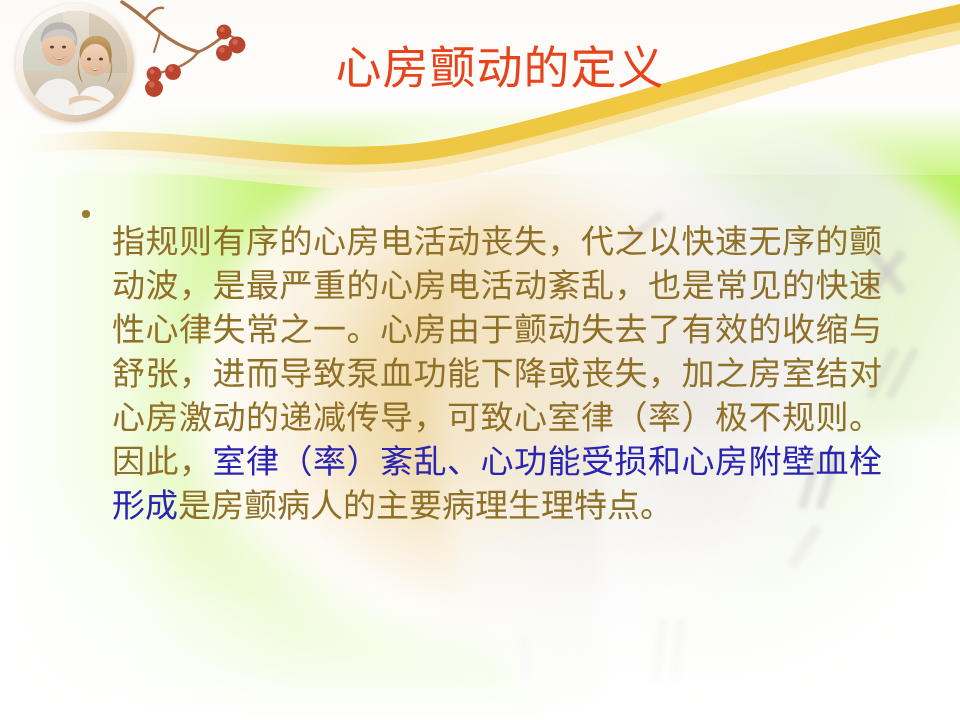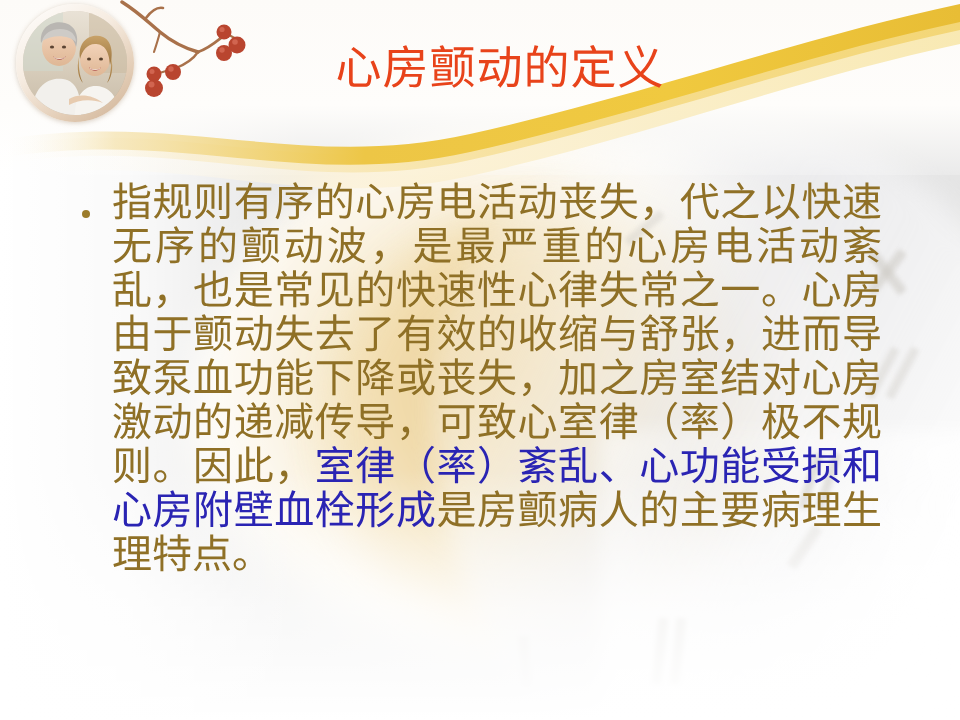--- a/index.html
+++ b/index.html
@@ -10,21 +10,21 @@
   body {
     font-family: "Liberation Sans", "DejaVu Sans", sans-serif;
   }
 
   
   .slide {
     position: relative;
     width: 960px;
     height: 720px;
     overflow: hidden;
-    background: #e5e5e5;
+    background: #bef264;
   }
 
   
   .bg-layer {
     position: absolute;
     inset: 0;
     overflow: hidden;
   }
   
   .bg-warm-a {
@@ -200,26 +200,27 @@
   }
   .bullet-dot {
     display: inline-block;
     width: 8px;
     height: 8px;
     border-radius: 50%;
     background: #9c7c2b;
   }
   .body-text {
     flex: 1 1 auto;
-    font-size: 40px;
+    font-size: 33px;
     line-height: 44px;
     color: #8f7026;
     letter-spacing: 0px;
     text-align: justify;
     text-justify: inter-character;
+    margin-top: 40px;
   }
   .body-text .hl {
     color: #2a24b3;
   }
 </style>
 </head>
 <body>
 
 <div class="slide">
 

